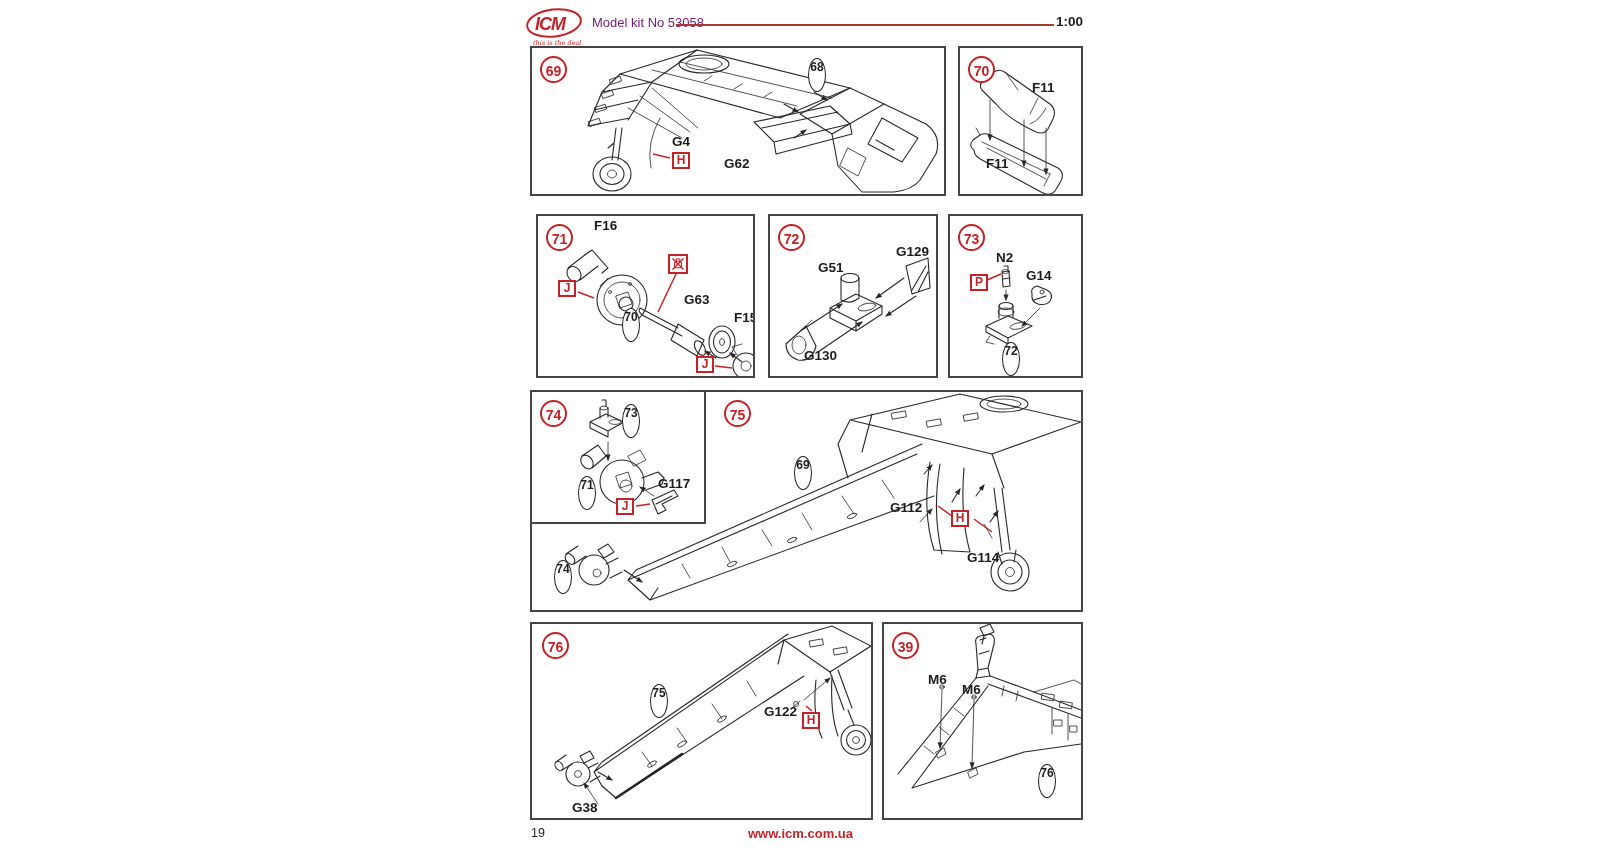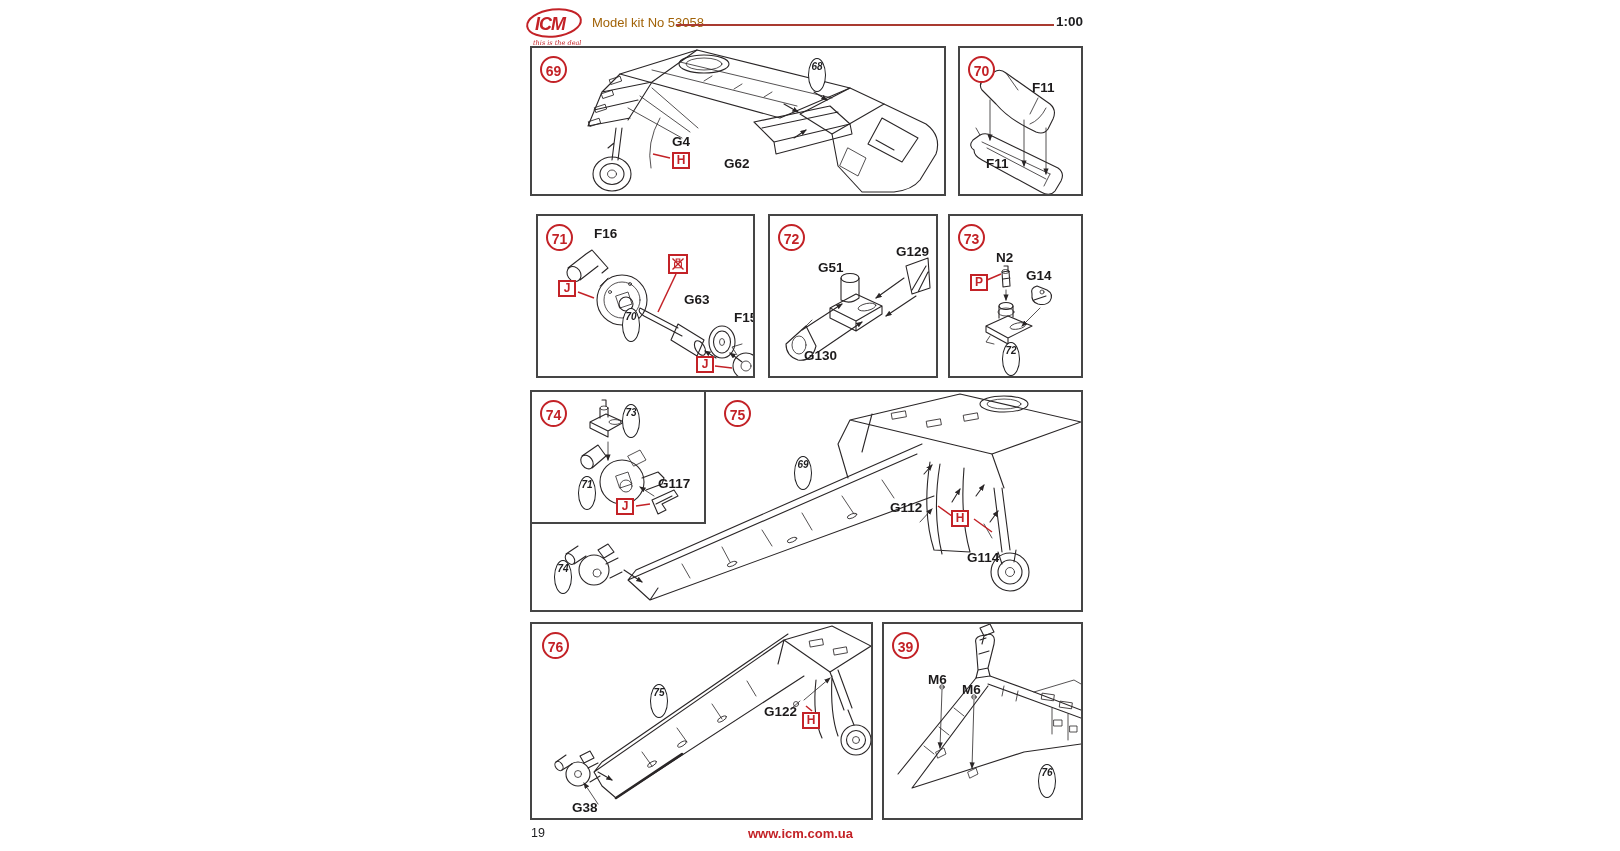--- a/index.html
+++ b/index.html
@@ -8,26 +8,26 @@
   .page{position:absolute;inset:0;}
   .panel{position:absolute;border:2px solid var(--border);background:#fff;box-sizing:border-box;overflow:hidden;}
   .art{position:absolute;inset:0;width:100%;height:100%;}
   .ln{stroke:var(--ink);stroke-width:1.1;fill:none;stroke-linecap:round;stroke-linejoin:round;}
   .thin{stroke-width:.8;}
   .thick{stroke-width:2.6;}
   .redln{stroke:var(--red);stroke-width:1.5;fill:none;}
   .badge{position:absolute;width:27px;height:27px;border:2.5px solid var(--red);border-radius:50%;
          color:var(--red);font-weight:bold;font-size:14px;line-height:27px;text-align:center;background:#fff;box-sizing:border-box;z-index:5;}
   .refc{position:absolute;width:18px;height:34px;border:1.4px solid #1d1d1f;border-radius:50%;
-        color:#1d1d1f;font-weight:bold;font-size:10px;line-height:16px;text-align:center;background:#fff;box-sizing:border-box;z-index:4;font-style:italic;}
+        color:#1d1d1f;font-weight:bold;font-size:12px;line-height:16px;text-align:center;background:#fff;box-sizing:border-box;z-index:4;}
   .plabel{position:absolute;font-weight:bold;font-size:13.5px;color:#1c1a1b;z-index:4;white-space:nowrap;}
   .lbox{position:absolute;width:18px;height:17px;border:2px solid var(--red);color:var(--red);font-weight:bold;
         font-size:12px;line-height:13px;text-align:center;background:#fff;box-sizing:border-box;z-index:5;}
   .glue{position:absolute;width:20px;height:20px;border:2px solid var(--red);background:#fff;box-sizing:border-box;z-index:5;}
-  .hdr-title{position:absolute;left:592px;top:15px;font-size:13px;color:#a16207;}
+  .hdr-title{position:absolute;left:592px;top:15px;font-size:13px;color:#701a75;}
   .hdr-scale{position:absolute;left:1056px;top:14px;font-size:13.5px;font-weight:bold;color:#1d1d1f;}
   .hdr-rule{position:absolute;left:676px;top:24px;width:378px;height:2px;background:#a93a30;}
   .ftr-page{position:absolute;left:531px;top:826px;font-size:12.5px;color:#1d1d1f;}
   .ftr-web{position:absolute;left:748px;top:826px;font-size:13px;font-weight:bold;color:var(--red);}
 </style>
 </head>
 <body>
 
 <svg width="0" height="0" style="position:absolute">
   <defs>
@@ -117,21 +117,21 @@
         <ellipse class="ln thin" cx="184" cy="126" rx="2.5" ry="3.5"></ellipse>
       <path class="ln arr" marker-end="url(#ah)" d="M204,146 L192,137"></path>
       <circle class="ln" cx="208" cy="150" r="13"></circle>
         <circle class="ln thin" cx="208" cy="150" r="5"></circle>
       <path class="ln thin" d="M199,139 L194,131 L204,128 M217,142 L224,136"></path>
       <path class="redln" d="M40,76 L56,82"></path>
       <path class="redln" d="M138,58 L120,96"></path>
       <path class="redln" d="M177,150 L194,152"></path>
     </svg>
     <span class="badge" style="left:8px;top:8px">71</span>
-    <span class="plabel" style="left:56px;top:10px">F16</span>
+    <span class="plabel" style="left:56px;top:2px">F16</span>
     <span class="lbox" style="left:20px;top:64px">J</span>
     <span class="glue" style="left:130px;top:38px">
       <svg viewBox="0 0 16 16" width="16" height="16">
         <path d="M6.2,3 h3.6 v2.2 l1.6,1.6 v5 h-6.8 v-5 l1.6,-1.6 z M6.2,5.2 h3.6" fill="none" stroke="#c32227" stroke-width="1.1"></path>
         <path d="M2.5,2.5 L13.5,13.5 M13.5,2.5 L2.5,13.5" stroke="#c32227" stroke-width="1.4"></path>
       </svg>
     </span>
     <span class="refc" style="left:84px;top:92px">70</span>
     <span class="plabel" style="left:146px;top:76px">G63</span>
     <span class="plabel" style="left:196px;top:94px">F15</span>

